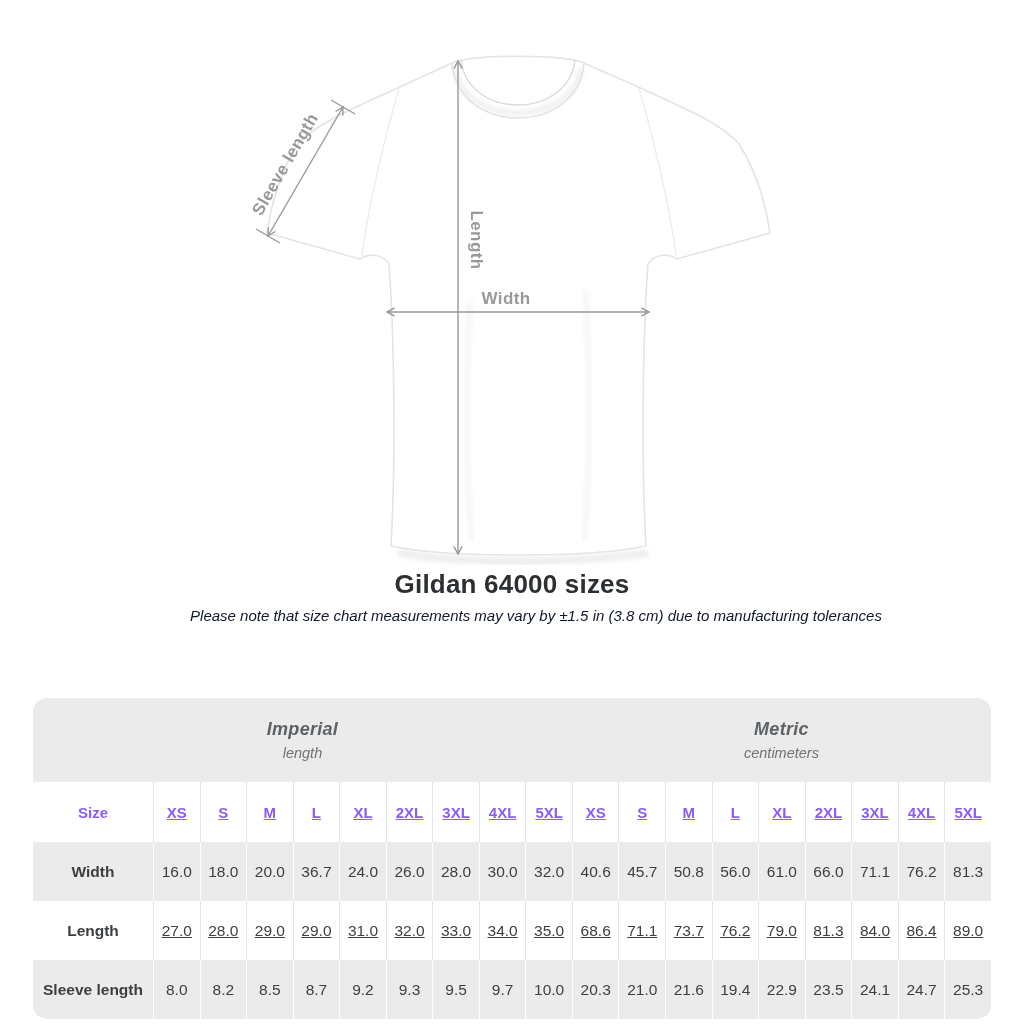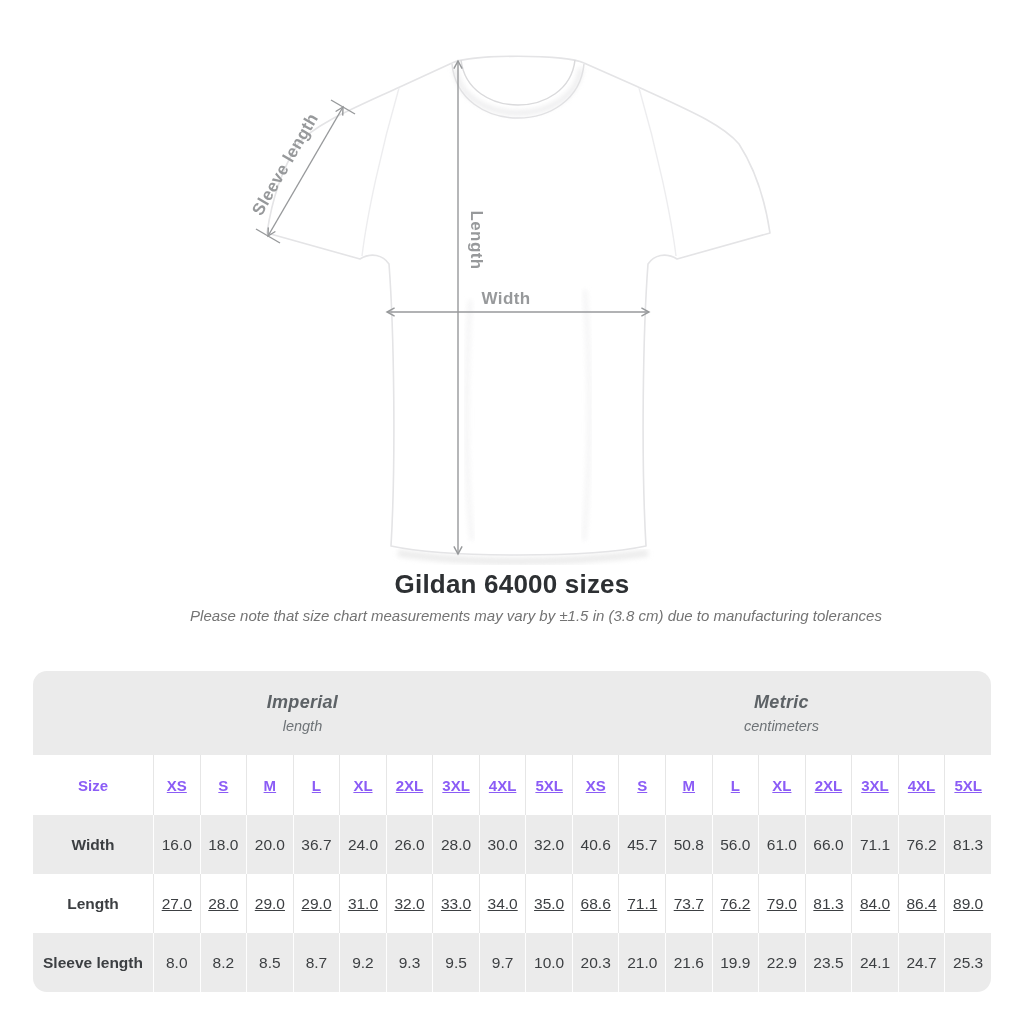--- a/index.html
+++ b/index.html
@@ -4,22 +4,22 @@
 <style>
   html,body{margin:0;padding:0;}
   body{
     width:1024px;height:1024px;position:relative;background:#ffffff;
     font-family:"Liberation Sans","DejaVu Sans",sans-serif;overflow:hidden;
   }
   .figure{position:absolute;top:0;left:0;}
   .dim-label{font-family:"Liberation Sans",sans-serif;font-weight:bold;font-size:17px;fill:#97999b;letter-spacing:.4px;}
   .title-block{position:absolute;top:569px;left:0;width:1024px;text-align:center;}
   .page-title{margin:0;font-size:26px;font-weight:bold;color:#2d3033;letter-spacing:.2px;}
-  .page-subtitle{margin:7px 0 0 0;font-size:15px;font-style:italic;color:#737373;padding-left:48px;}
-  .table-wrap{position:absolute;left:33px;top:671px;width:958px;}
+  .page-subtitle{margin:7px 0 0 0;font-size:15px;font-style:italic;color:#0f172a;padding-left:48px;}
+  .table-wrap{position:absolute;left:33px;top:698px;width:958px;}
   table{width:100%;border-collapse:separate;border-spacing:0;table-layout:fixed;}
   col.label-col{width:120px;}
   td,th{padding:0;text-align:center;vertical-align:middle;font-family:"Liberation Sans",sans-serif;}
   tr.band-row td{height:84px;background:#ebebeb;}
   td.band-left{border-top-left-radius:14px;}
   td.band-right{border-top-right-radius:14px;}
   .sec-label{display:block;font-size:18px;font-weight:bold;font-style:italic;color:#5d6266;letter-spacing:.3px;}
   .sec-unit{display:block;font-size:14.5px;font-style:italic;color:#6e7377;margin-top:5px;}
   tr.size-row th{height:60px;background:#ffffff;font-size:15px;font-weight:bold;color:#8b5cf6;}
   tr.data-row td{height:59px;font-size:15.5px;color:#3c3f42;}
@@ -195,21 +195,21 @@
           <td class="cell">8.5</td>
           <td class="cell">8.7</td>
           <td class="cell">9.2</td>
           <td class="cell">9.3</td>
           <td class="cell">9.5</td>
           <td class="cell">9.7</td>
           <td class="cell">10.0</td>
           <td class="cell">20.3</td>
           <td class="cell">21.0</td>
           <td class="cell">21.6</td>
-          <td class="cell">19.9</td>
+          <td class="cell">19.4</td>
           <td class="cell">22.9</td>
           <td class="cell">23.5</td>
           <td class="cell">24.1</td>
           <td class="cell">24.7</td>
           <td class="cell">25.3</td>
         </tr>
       </tbody>
   </table>
 </div>
 

